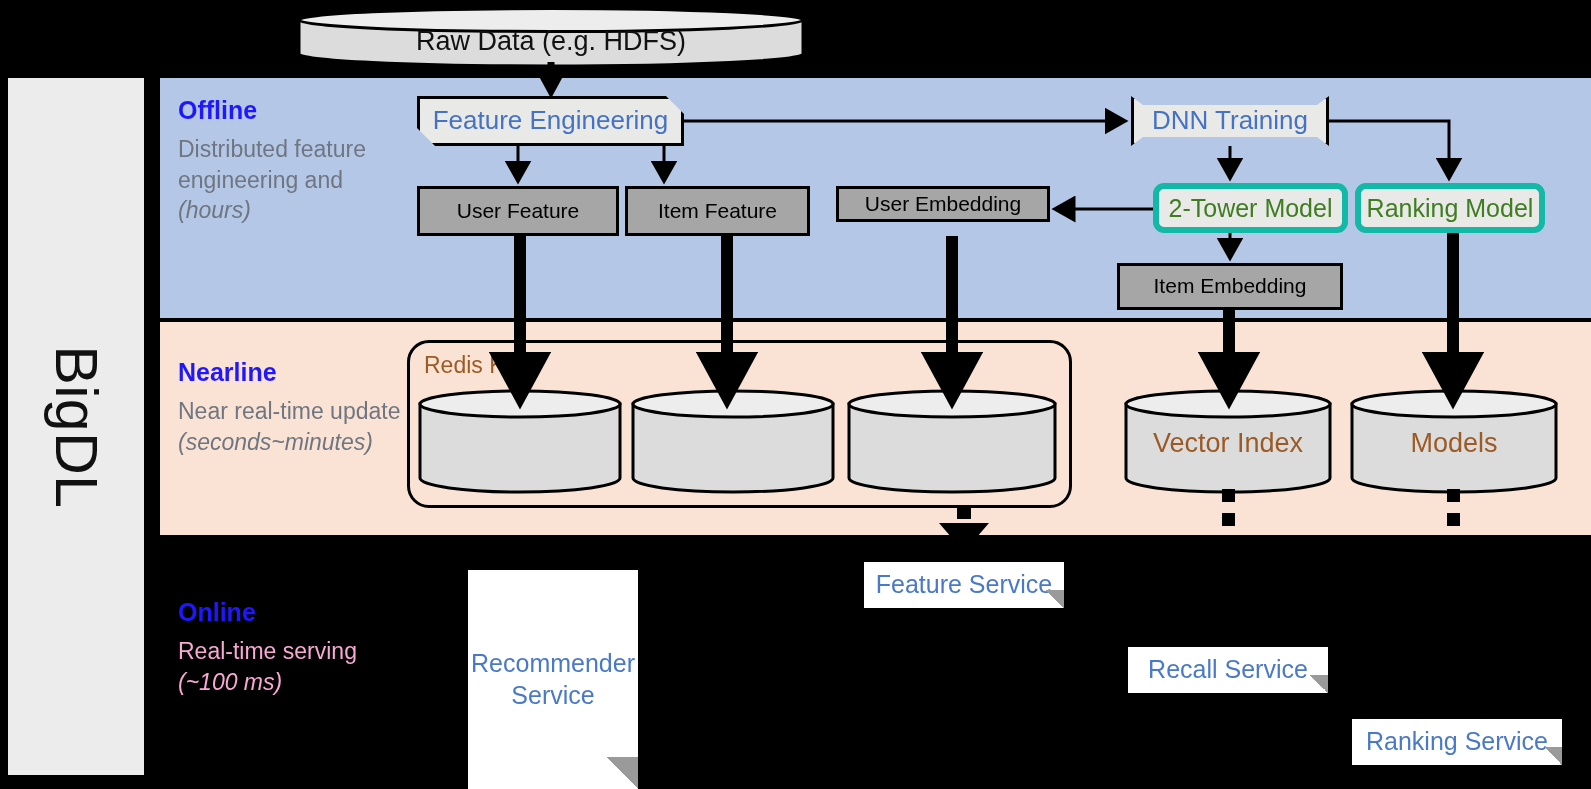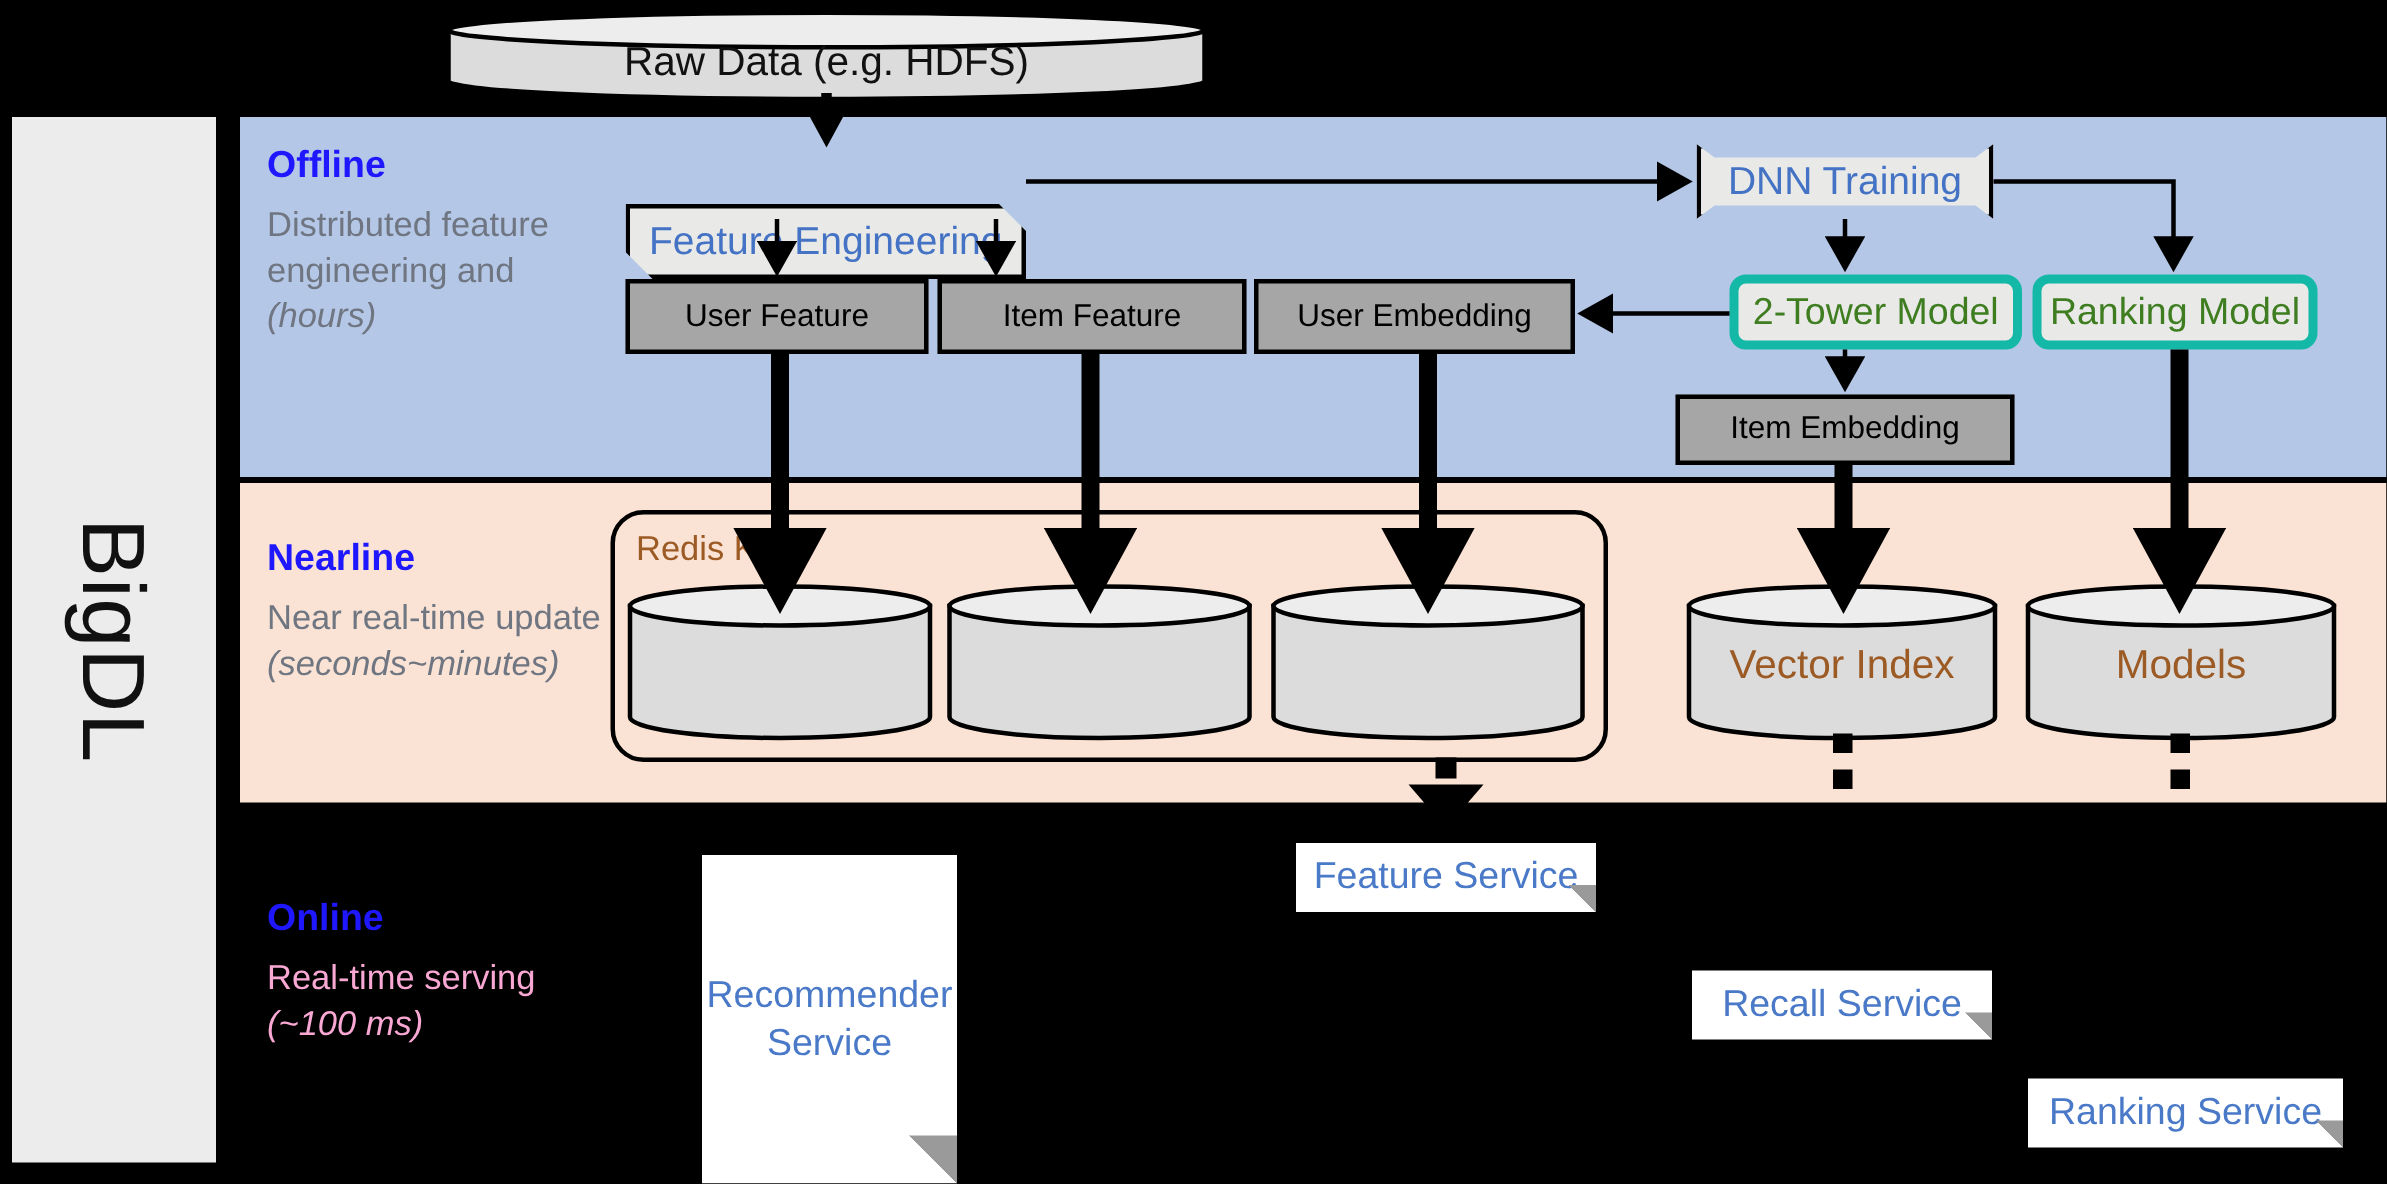--- a/index.html
+++ b/index.html
@@ -38,21 +38,21 @@
 
   
   .gbox{background:#a6a6a6;border:3px solid #000;color:#000;font-size:21px;}
 
   
   .pbox{background:#e9e9e7;border:6px solid #14b8a6;border-radius:11px;font-size:25px;}
   .pbox.green{color:#3f7d21;}
 
   
   .flagbox{background:#e9e9e7;border:3px solid #000;font-size:26px;color:#4472c4;}
-  .fe-shape{clip-path:polygon(0 0, calc(100% - 18px) 0, 100% 18px, 100% 100%, 18px 100%, 0 calc(100% - 18px));margin-top:40px;}
+  .fe-shape{clip-path:polygon(0 0, calc(100% - 18px) 0, 100% 18px, 100% 100%, 18px 100%, 0 calc(100% - 18px));}
 
   
   .doc{position:absolute;background:#fff;box-sizing:border-box;
        display:flex;align-items:center;justify-content:center;text-align:center;
        color:#4a79c8;font-size:25px;line-height:1.25;}
   .doc .fold{position:absolute;right:0;bottom:0;width:18px;height:18px;
        background:linear-gradient(225deg,#9a9a9a 0 50%,transparent 50%);}
   .doc.big .fold{width:32px;height:32px;}
 
   
@@ -113,25 +113,25 @@
 
   <div class="node flagbox" style="left:1131px;top:96px;width:198px;height:50px;
        clip-path:polygon(0 0,12px 9px,calc(100% - 12px) 9px,100% 0,100% 100%,calc(100% - 12px) calc(100% - 9px),12px calc(100% - 9px),0 100%);">
     <span>DNN Training</span>
   </div>
 
   <div class="node gbox" style="left:417px;top:186px;width:202px;height:50px;">
     <span>User Feature</span>
   </div>
 
-  <div class="node gbox" style="left:625px;top:186px;width:206px;height:50px;">
+  <div class="node gbox" style="left:625px;top:186px;width:185px;height:50px;">
     <span>Item Feature</span>
   </div>
 
-  <div class="node gbox" style="left:836px;top:186px;width:214px;height:50px;">
+  <div class="node gbox" style="left:836px;top:186px;width:214px;height:36px;">
     <span>User Embedding</span>
   </div>
 
   <div class="node pbox green" style="left:1153px;top:183px;width:195px;height:50px;">
     <span>2-Tower Model</span>
   </div>
 
   <div class="node pbox green" style="left:1355px;top:183px;width:190px;height:50px;">
     <span>Ranking Model</span>
   </div>

